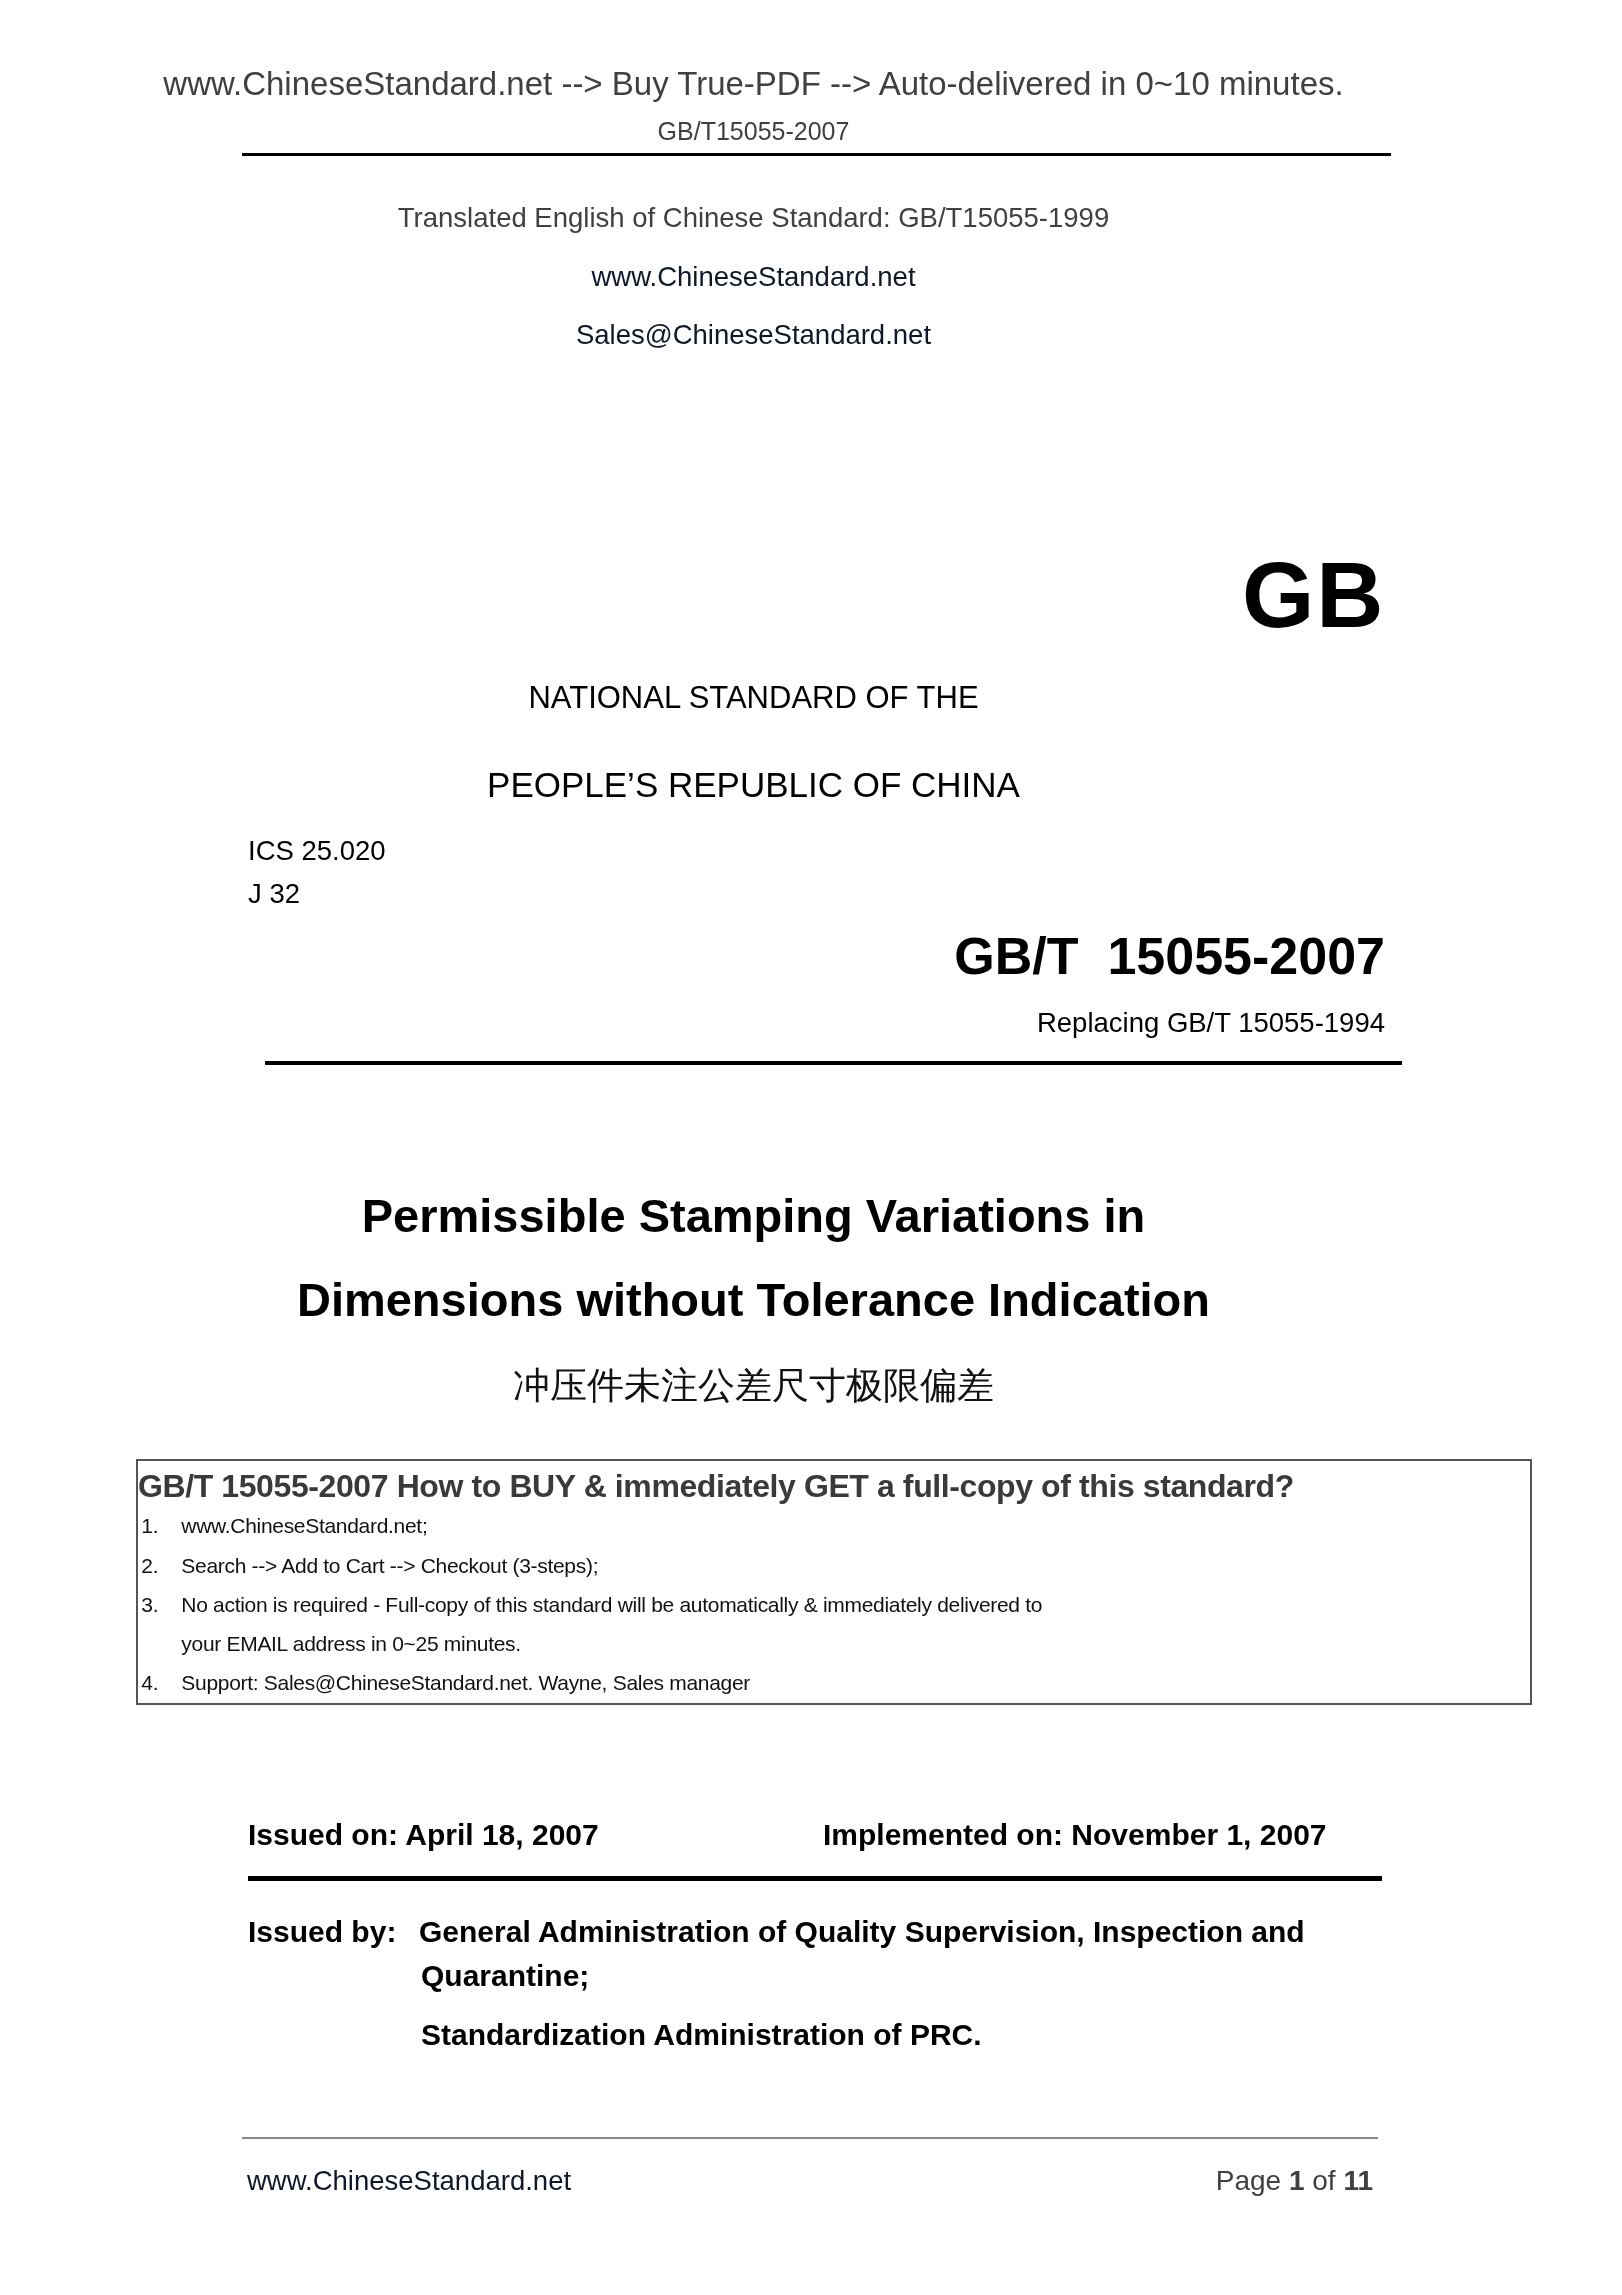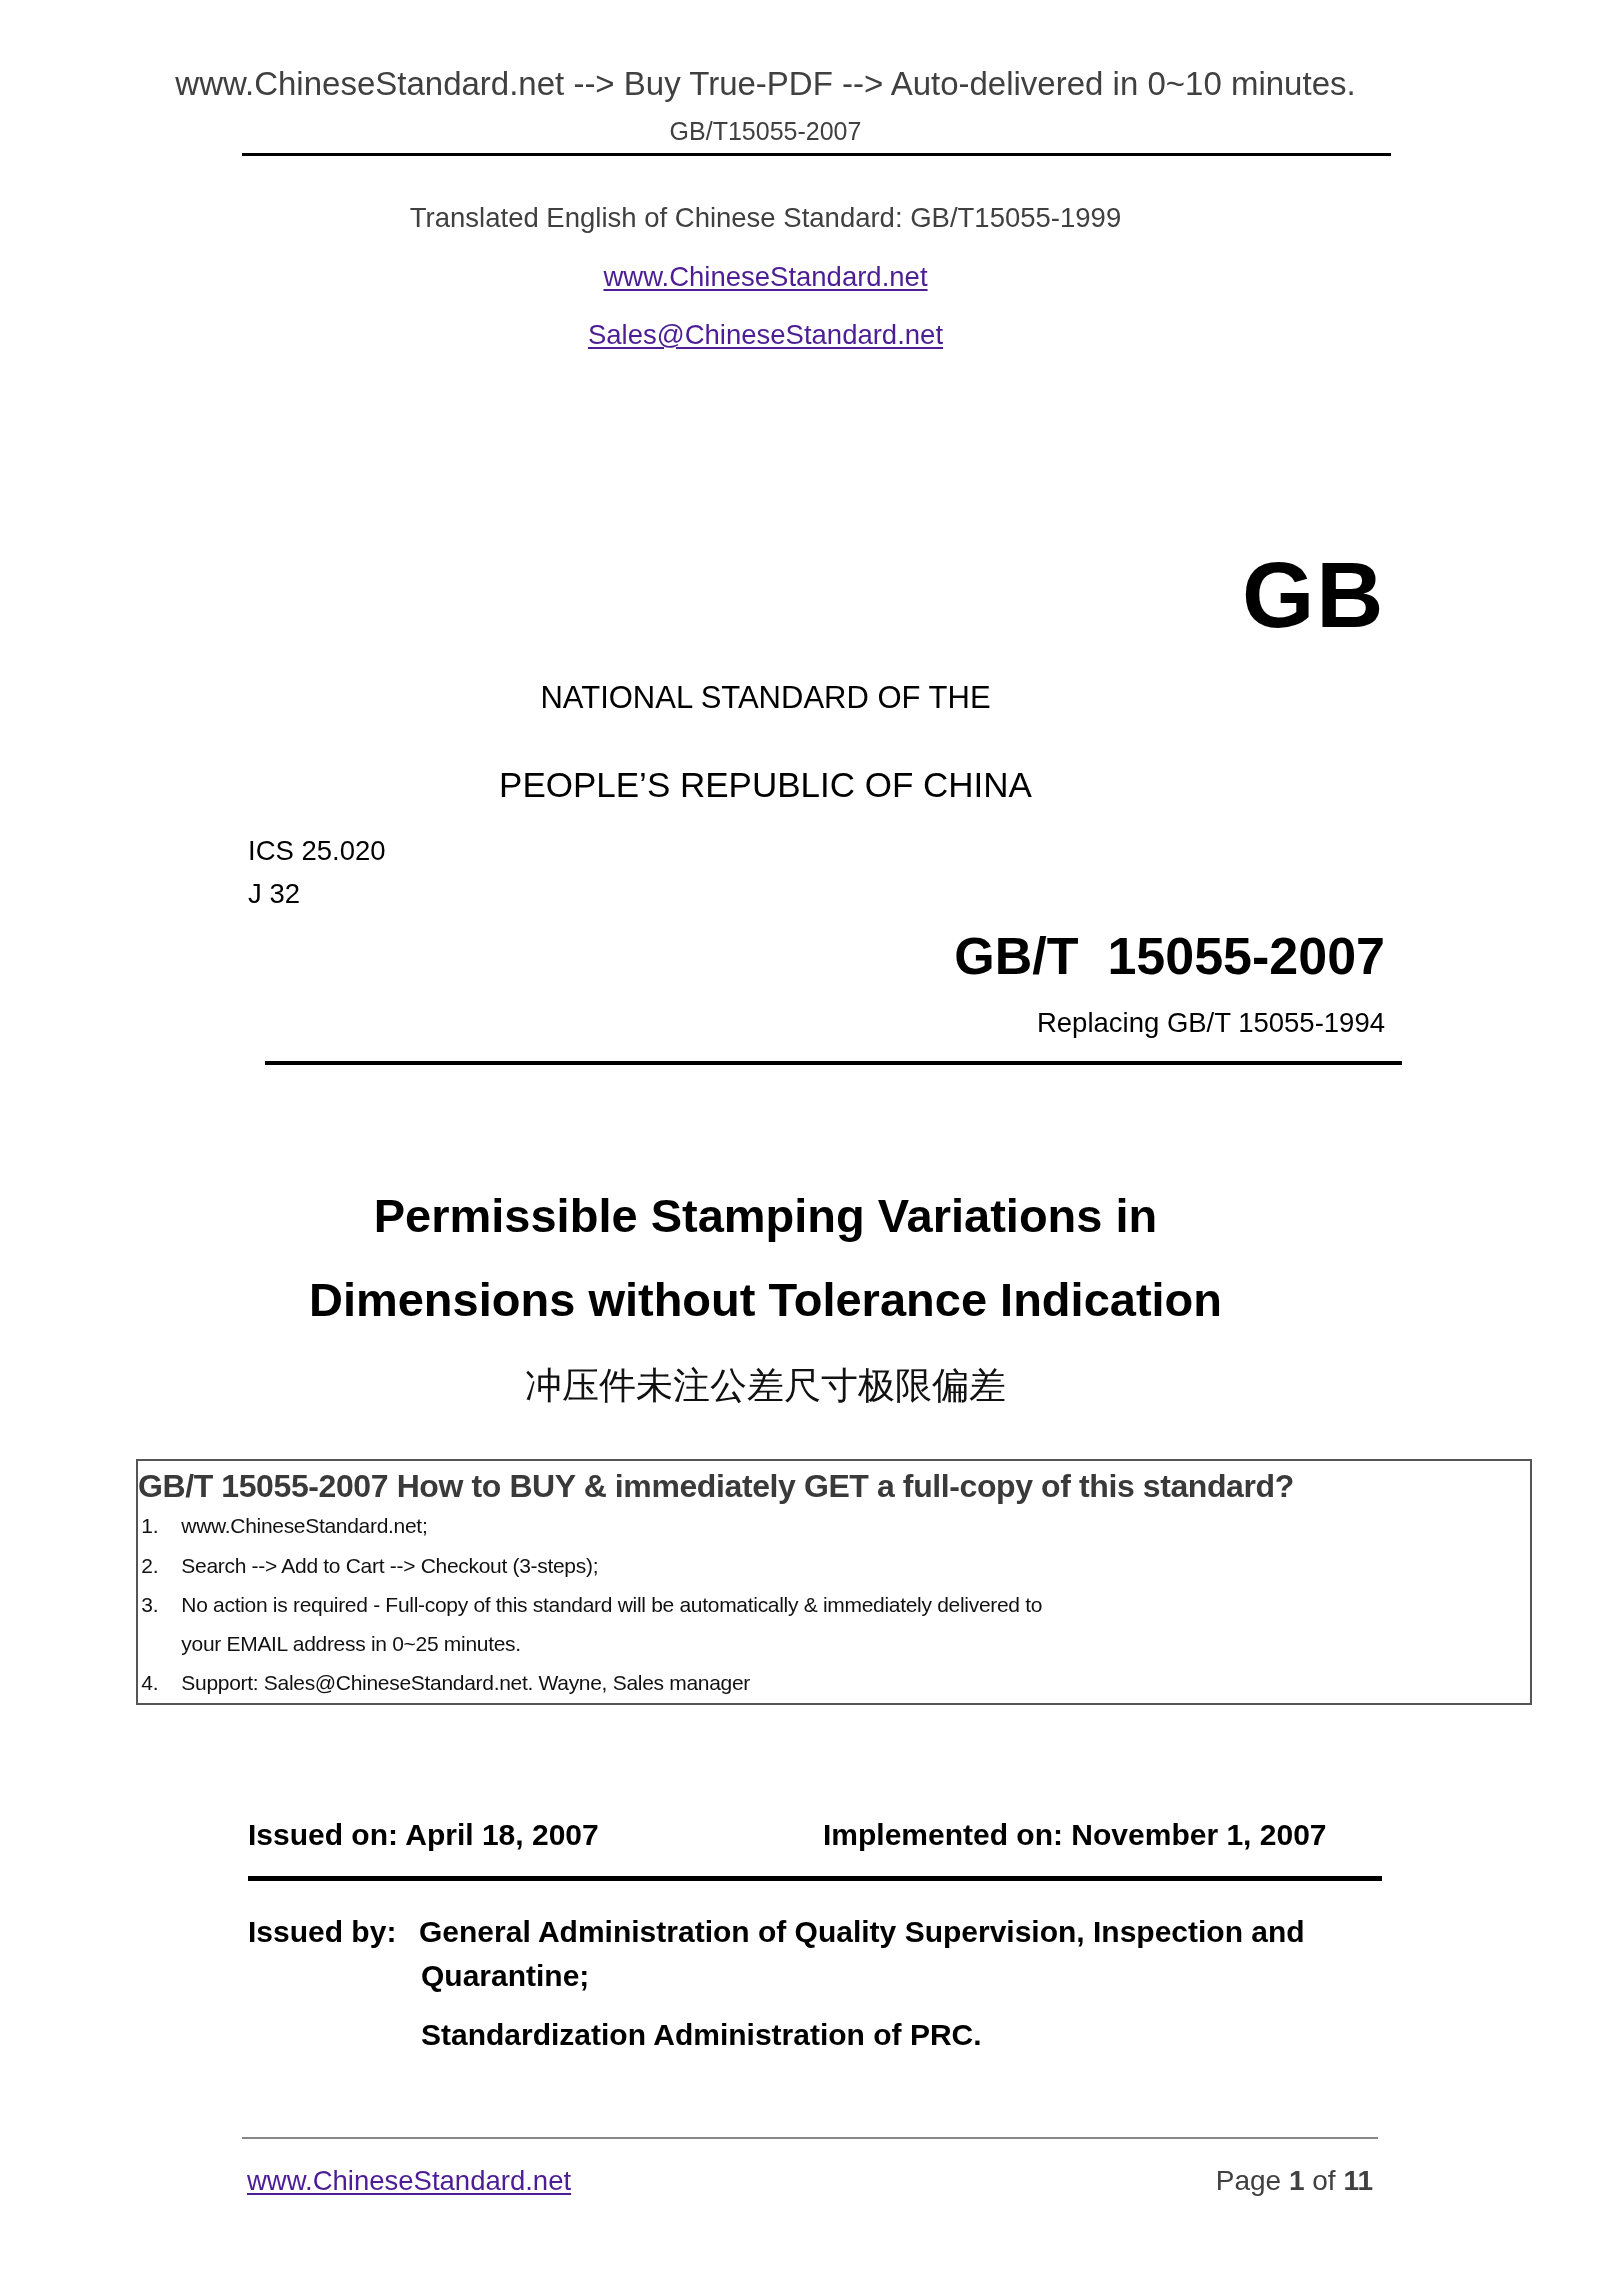--- a/index.html
+++ b/index.html
@@ -1,21 +1,21 @@
 <!DOCTYPE html>
 <html style="font-size:13.3px"><head>
 <meta charset="utf-8">
 <style>
   html, body { margin: 0; padding: 0; background: #ffffff; }
   body { width: 1623px; height: 2295px; position: relative; overflow: hidden;
          font-family: "Liberation Sans", "DejaVu Sans", sans-serif; color: #000; }
   .abs { position: absolute; }
-  .center { left: 12px; width: 1507px; text-align: center; }
+  .center { left: 0; width: 1507px; text-align: center; }
   .gray { color: #404040; }
-  .link { text-decoration: underline; color: #4c1d95; text-underline-offset: 3.3px; }
+  .link { color: #0f172a; text-underline-offset: 3.3px; }
 
   #top-banner { top: 65px; font-size: 33px; }
   #header-code { top: 117px; font-size: 25px; }
   #header-rule { top: 153px; left: 242px; width: 1149px; height: 2.5px; background: #000; }
 
   #translated { top: 202px; font-size: 27.5px; }
   #site-link { top: 261px; font-size: 27.5px; }
   #email-link { top: 319px; font-size: 27.5px; }
 
   #gb-logo { top: 542px; right: 238px; font-size: 93px; font-weight: bold; letter-spacing: 1.7px; }

